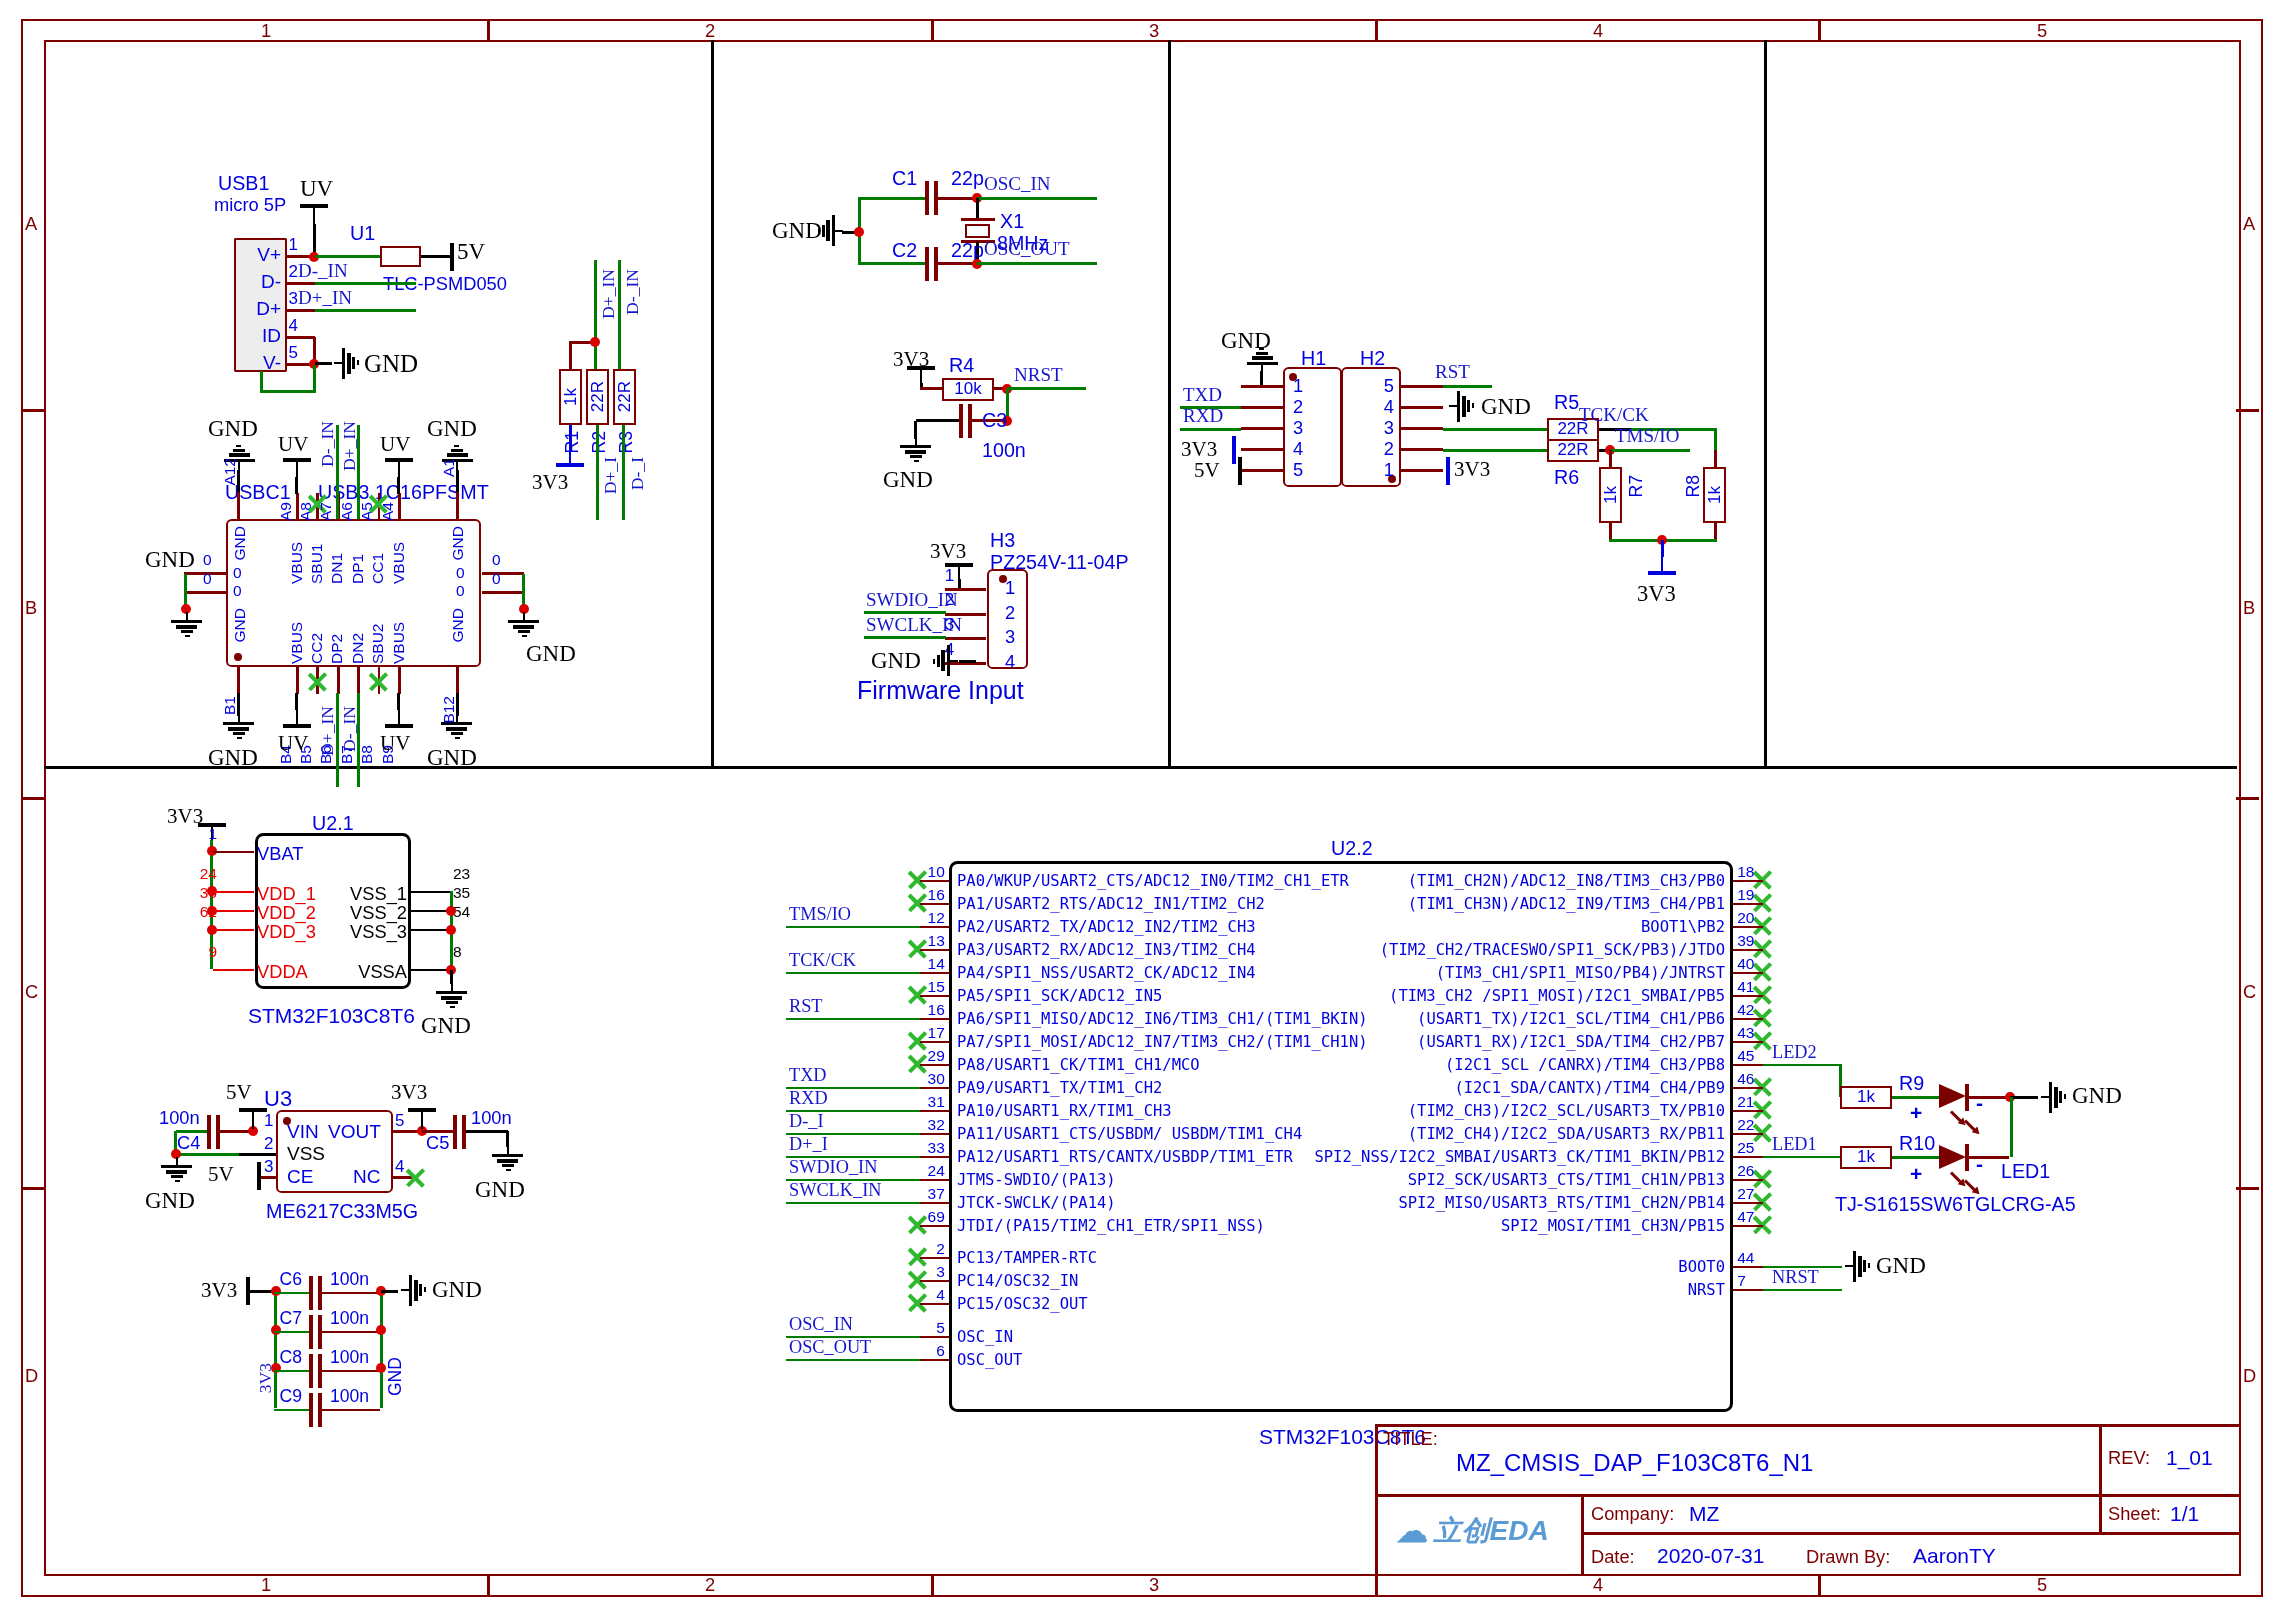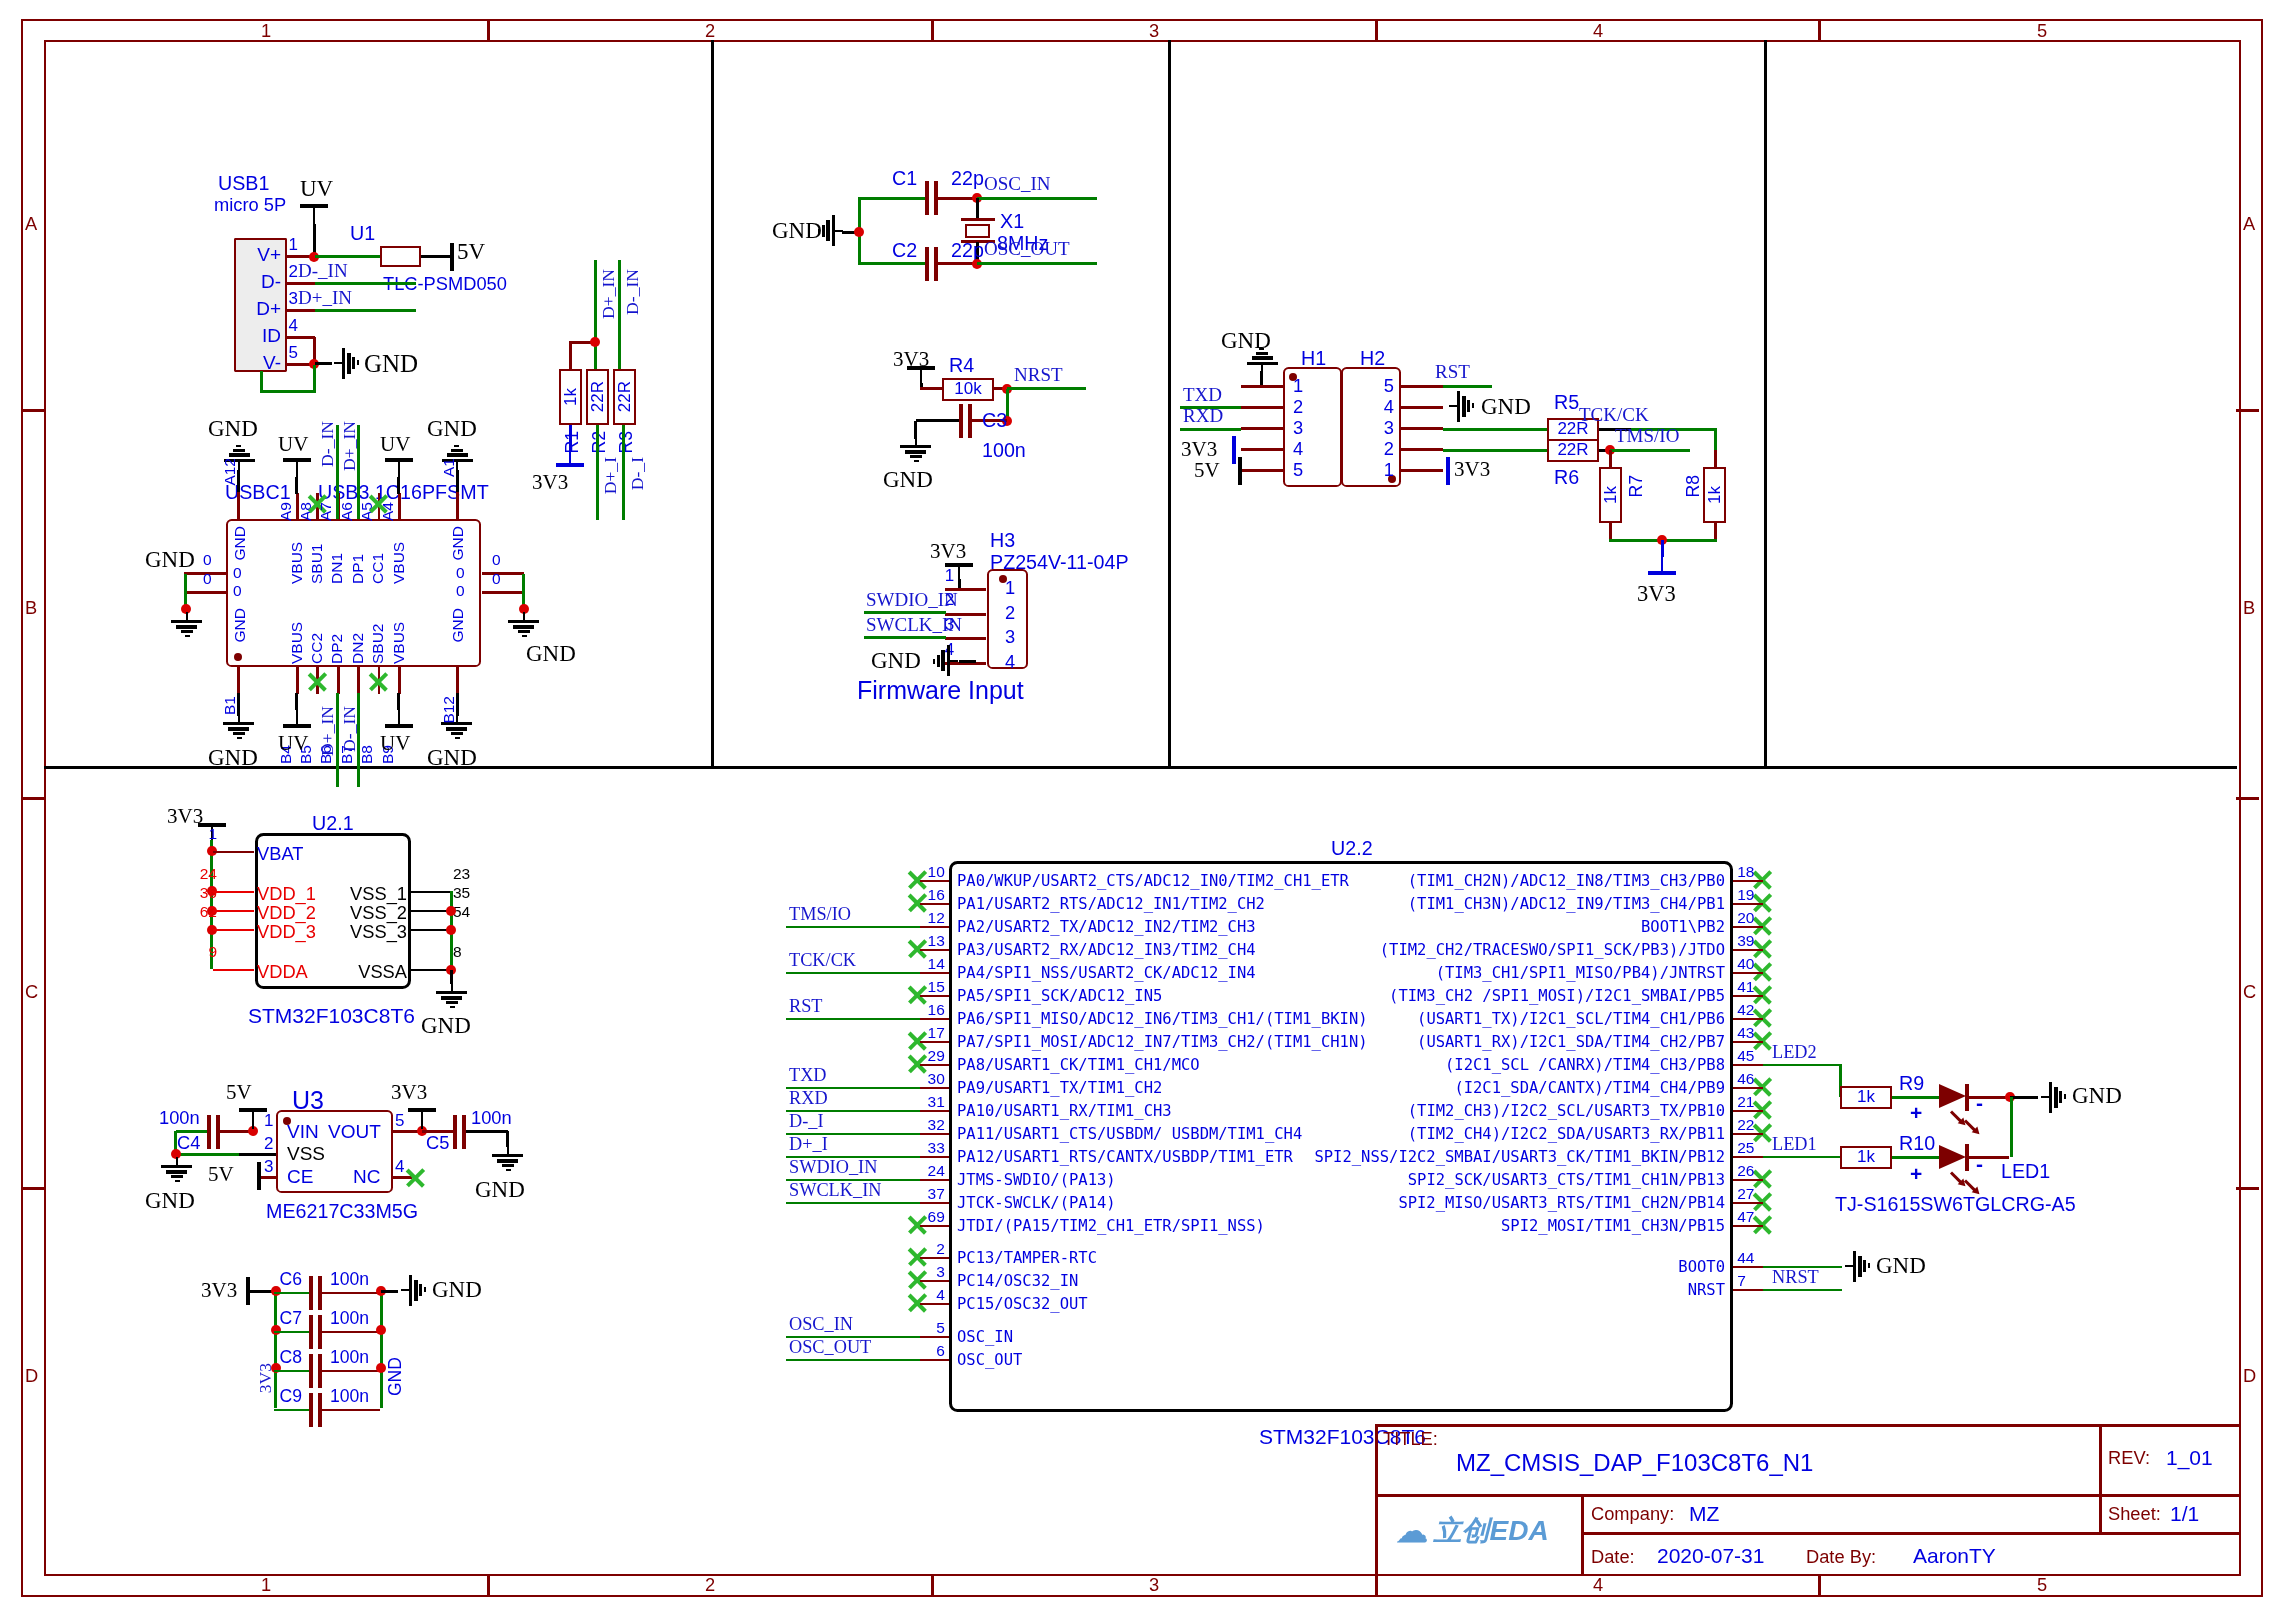--- a/index.html
+++ b/index.html
@@ -852,21 +852,21 @@
       <i class="p1"></i>
       <i class="p2"></i>
     </div>
   <div class="w wh m" style="left:220px;top:1130px;width:33px"></div>
   <div class="dot" style="left:253px;top:1131px"></div>
   <span class="sl" style="left:226px;top:1080px;font-size:21px">5V</span>
   <div class="pwr" style="left:239px;top:1108px">
       <i class="bar"></i>
       <i class="stm"></i>
     </div>
-  <span class="bs" style="left:292px;top:1086px;font-size:25px">U3</span>
+  <span class="bs" style="left:264px;top:1086px;font-size:22px">U3</span>
   <div class="conn" style="left:276px;top:1110px;width:117px;height:83px"></div>
   <div class="pdot" style="left:283px;top:1117px"></div>
   <span class="bs" style="left:264px;top:1111px;font-size:17px">1</span>
   <span class="bs" style="left:287px;top:1121px;font-size:19px">VIN</span>
   <span class="ab" style="left:287px;top:1143px;font-size:19px;color:#000">VSS</span>
   <span class="bs" style="left:264px;top:1134px;font-size:17px">2</span>
   <div class="w wh k" style="left:239px;top:1153px;width:37px"></div>
   <div class="w wh g" style="left:176px;top:1153px;width:63px"></div>
   <div class="w wv g" style="left:174px;top:1131px;height:22.5px"></div>
   <div class="dot" style="left:176px;top:1154px"></div>
@@ -1352,16 +1352,16 @@
   <div id="logo">
       <span class="cl">☁</span>
       <span>立创EDA</span>
     </div>
   <span class="tlab" style="left:1591px;top:1503px">Company:</span>
   <span class="tval" style="left:1689px;top:1502px">MZ</span>
   <span class="tlab" style="left:2108px;top:1503px">Sheet:</span>
   <span class="tval" style="left:2170px;top:1502px">1/1</span>
   <span class="tlab" style="left:1591px;top:1546px">Date:</span>
   <span class="tval" style="left:1657px;top:1544px">2020-07-31</span>
-  <span class="tlab" style="left:1806px;top:1546px">Date By:</span>
+  <span class="tlab" style="left:1806px;top:1546px">Drawn By:</span>
   <span class="tval" style="left:1913px;top:1544px">AaronTY</span>
 </div>
 
 
 </body></html>

